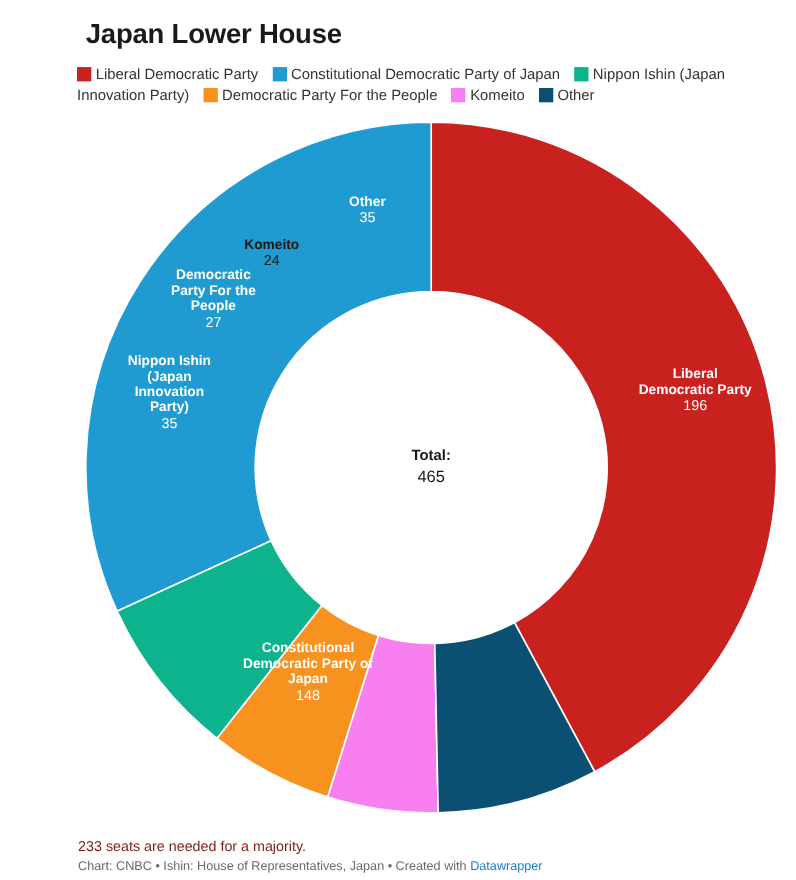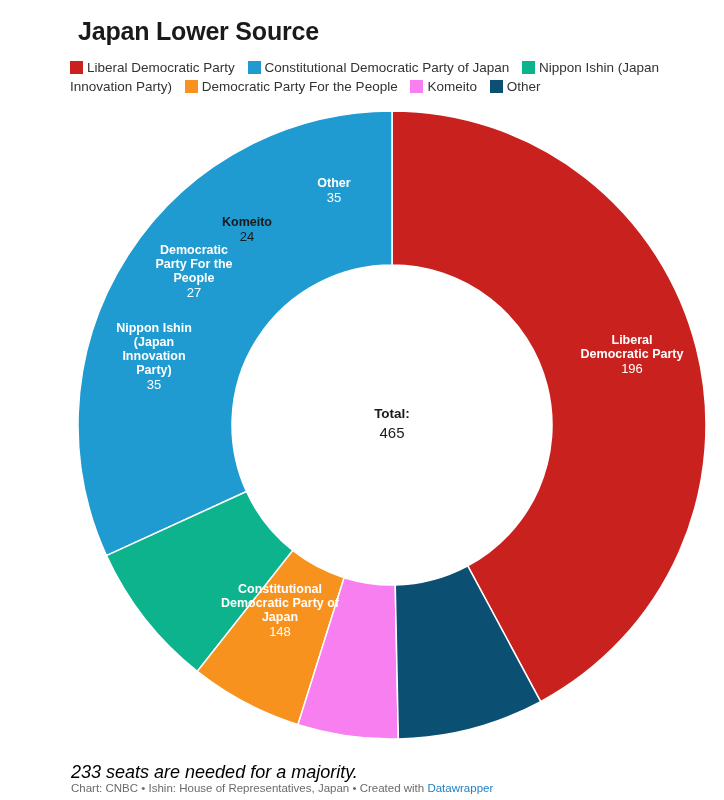--- a/index.html
+++ b/index.html
@@ -87,43 +87,42 @@
     font-family: "Liberation Sans", sans-serif;
     font-size: 15px;
     font-weight: normal;
     fill: #1a1a1a;
     text-anchor: middle;
   }
   .footnote {
     position: absolute;
     left: 71px;
     top: 762px;
-    font-size: 18px;
-    font-style: italic;
-    color: #000000;
+    font-size: 13px;
+    color: #7f1d1d;
   }
   .credit {
     position: absolute;
     left: 71px;
     top: 782px;
     font-size: 11.5px;
     color: #6b6b6b;
   }
   .credit a,
   .credit .link {
     color: #1f81c4;
     text-decoration: none;
   }
 </style>
 </head>
 <body>
 
 <div class="page">
 
-  <div class="chart-title">Japan Lower Source</div>
+  <div class="chart-title">Japan Lower House</div>
 
   <div class="legend"><span class="legend-item"><span class="legend-swatch" style="background: rgb(201, 33, 30);"></span><span class="legend-label">Liberal Democratic Party</span></span> <span class="legend-item"><span class="legend-swatch" style="background: rgb(31, 155, 209);"></span><span class="legend-label">Constitutional Democratic Party of Japan</span></span> <span class="legend-item"><span class="legend-swatch" style="background: rgb(12, 179, 140);"></span><span class="legend-label">Nippon Ishin (Japan Innovation Party)</span></span> <span class="legend-item"><span class="legend-swatch" style="background: rgb(247, 146, 30);"></span><span class="legend-label">Democratic Party For the People</span></span> <span class="legend-item"><span class="legend-swatch" style="background: rgb(247, 127, 240);"></span><span class="legend-label">Komeito</span></span> <span class="legend-item"><span class="legend-swatch" style="background: rgb(11, 80, 114);"></span><span class="legend-label">Other</span></span> </div>
 
   <div class="donut-wrap">
     <svg class="donut" width="724" height="760" viewBox="0 0 724 760">
       <g id="slice-group">
           <path d="M 392 111 A 314 314 0 0 1 540.6613060828444 701.5787701067145 L 467.75098399125824 565.9318573792176 A 160 160 0 0 0 392 265 Z" fill="#c9211e" stroke="#ffffff" stroke-width="1.5"></path>
           <path d="M 106.45572273899052 555.6157177505362 A 314 314 0 0 1 392 111 L 392 265 A 160 160 0 0 0 246.4997313319697 491.5557797454962 Z" fill="#1f9bd1" stroke="#ffffff" stroke-width="1.5"></path>
           <path d="M 197.29228346919317 671.3430638831932 A 314 314 0 0 1 106.45572273899052 555.6157177505362 L 246.4997313319697 491.5557797454962 A 160 160 0 0 0 292.7858769269774 550.5251280933469 Z" fill="#0cb38c" stroke="#ffffff" stroke-width="1.5"></path>
           <path d="M 297.9999793863657 724.5997265096154 A 314 314 0 0 1 197.29228346919317 671.3430638831932 L 292.7858769269774 550.5251280933469 A 160 160 0 0 0 344.1019003242628 577.6622810240078 Z" fill="#f7921e" stroke="#ffffff" stroke-width="1.5"></path>

